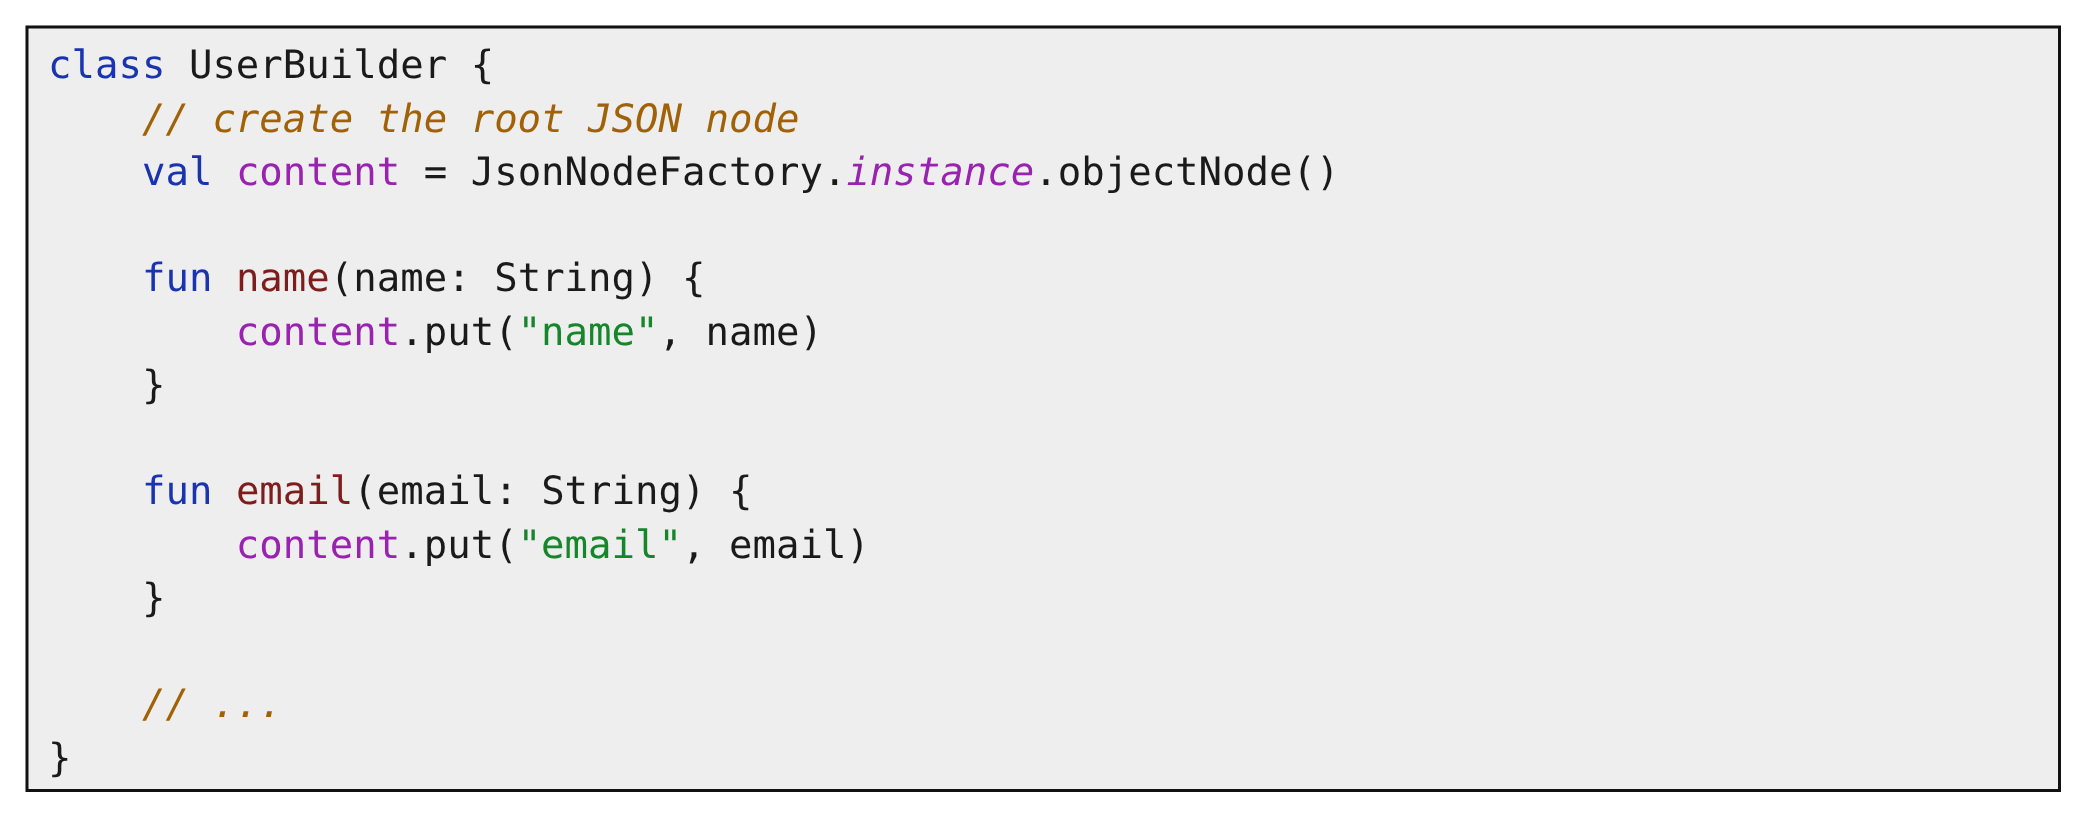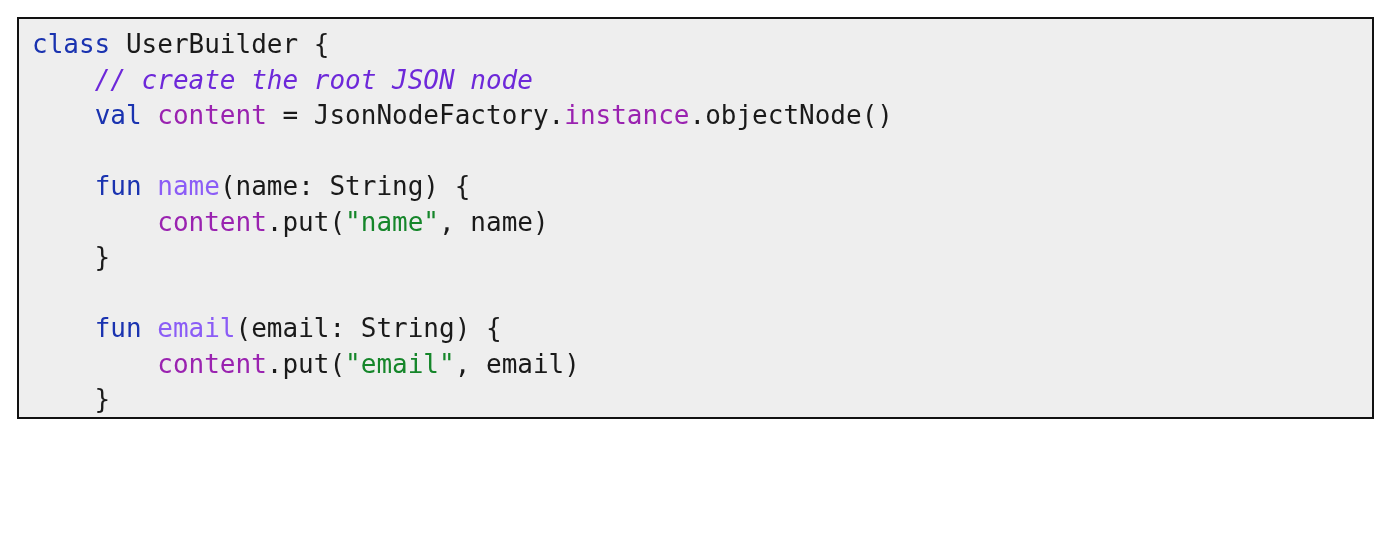--- a/index.html
+++ b/index.html
@@ -13,21 +13,21 @@
     height: 554px;
     overflow: hidden;
     font-family: "DejaVu Sans Mono", "Liberation Mono", monospace;
   }
 
   #code-figure {
     position: absolute;
     left: 17px;
     top: 17px;
     width: 1357px;
-    height: 402px;
+    height: 511px;
     box-sizing: border-box;
     background: #eeeeee;
     border: 2px solid #111111;
     overflow: hidden;
   }
 
   #code-block {
     position: absolute;
     left: 13px;
     top: 8px;
@@ -44,25 +44,25 @@
   }
 
   .code-line {
     display: block;
     height: 35.5px;
     white-space: pre;
   }
 
   
   .tok-keyword   { color: #1a33b0; }
-  .tok-function  { color: #8b5cf6; margin-top: 48px; }
+  .tok-function  { color: #7f1d1d; margin-top: 48px; }
   .tok-property  { color: #9a22b0; text-align: center; }
-  .tok-member    { color: #9a22b0; }
+  .tok-member    { color: #9a22b0; font-style: italic; }
   .tok-string    { color: #15862a; }
-  .tok-comment   { color: #6d28d9; font-style: italic; }
+  .tok-comment   { color: #a16207; font-style: italic; }
   .tok-plain     { color: #1a1a1a; }
 </style>
 </head>
 <body>
 
 <div id="code-figure">
   <pre id="code-block"><span class="code-line"><span class="tok-keyword">class</span><span class="tok-plain"> UserBuilder {</span></span><span class="code-line"><span class="tok-plain">    </span><span class="tok-comment">// create the root JSON node</span></span><span class="code-line"><span class="tok-plain">    </span><span class="tok-keyword">val</span><span class="tok-plain"> </span><span class="tok-property">content</span><span class="tok-plain"> = JsonNodeFactory.</span><span class="tok-member">instance</span><span class="tok-plain">.objectNode()</span></span><span class="code-line"><span class="tok-plain"></span></span><span class="code-line"><span class="tok-plain">    </span><span class="tok-keyword">fun</span><span class="tok-plain"> </span><span class="tok-function">name</span><span class="tok-plain">(name: String) {</span></span><span class="code-line"><span class="tok-plain">        </span><span class="tok-property">content</span><span class="tok-plain">.put(</span><span class="tok-string">"name"</span><span class="tok-plain">, name)</span></span><span class="code-line"><span class="tok-plain">    }</span></span><span class="code-line"><span class="tok-plain"></span></span><span class="code-line"><span class="tok-plain">    </span><span class="tok-keyword">fun</span><span class="tok-plain"> </span><span class="tok-function">email</span><span class="tok-plain">(email: String) {</span></span><span class="code-line"><span class="tok-plain">        </span><span class="tok-property">content</span><span class="tok-plain">.put(</span><span class="tok-string">"email"</span><span class="tok-plain">, email)</span></span><span class="code-line"><span class="tok-plain">    }</span></span><span class="code-line"><span class="tok-plain"></span></span><span class="code-line"><span class="tok-plain">    </span><span class="tok-comment">// ...</span></span><span class="code-line"><span class="tok-plain">}</span></span></pre>
 </div>
 
 </body></html>

